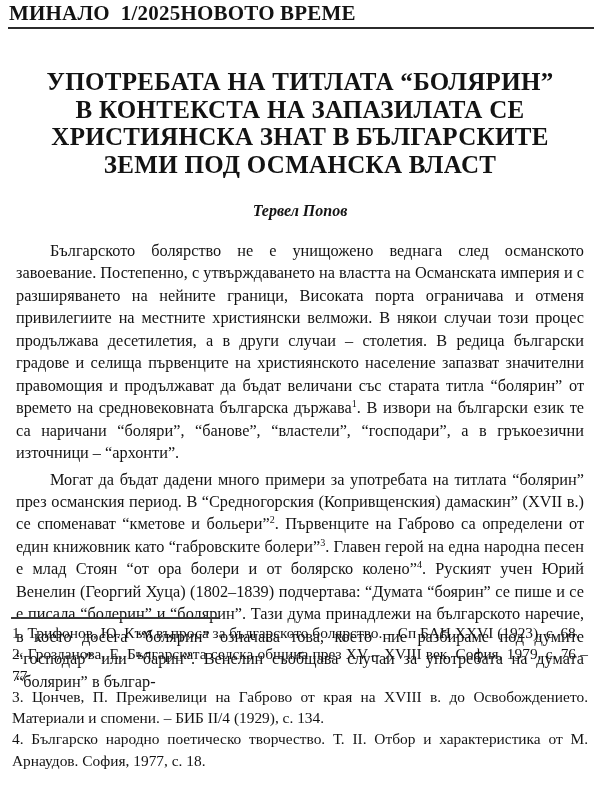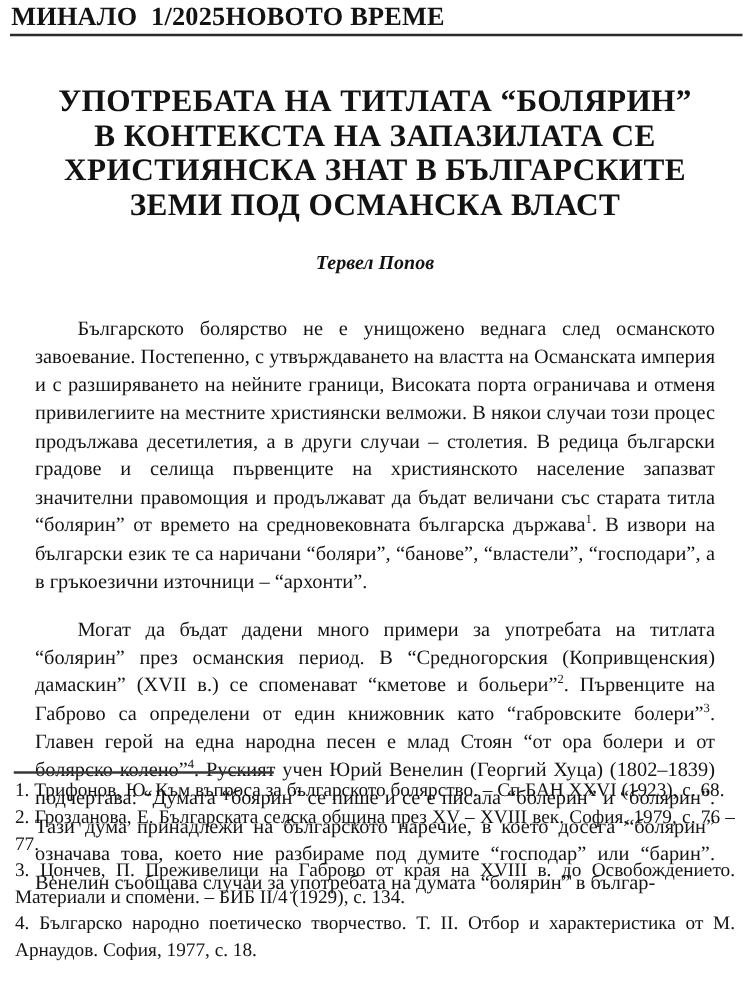--- a/index.html
+++ b/index.html
@@ -86,21 +86,21 @@
     width: 576px;
     top: 236px;
     text-align: justify;
     text-justify: inter-word;
     font-size: 16.3px;
     line-height: 22.45px;
     hyphens: manual;
   }
 
   .body-text p {
-    margin: 16px;
+    margin: 4px;
     text-indent: 34px;
   }
 
   .body-text sup {
     font-size: 0.62em;
     vertical-align: super;
     line-height: 0;
   }
 
   

